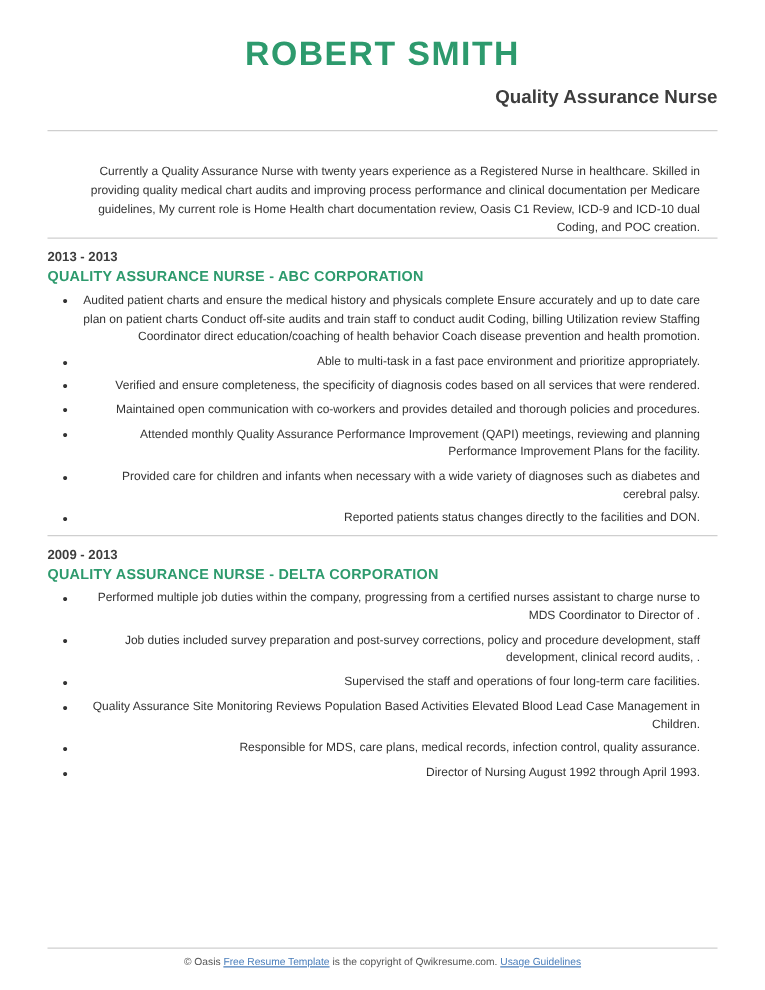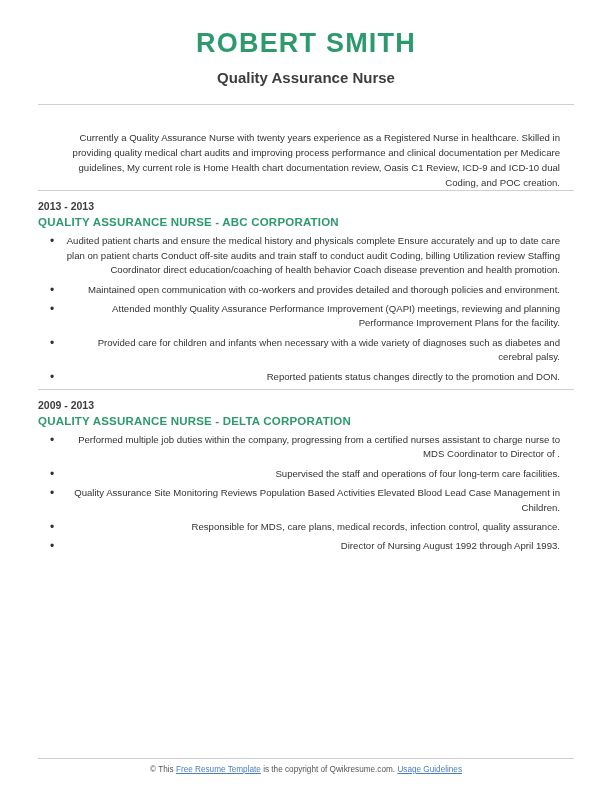--- a/index.html
+++ b/index.html
@@ -38,20 +38,21 @@
     color: #2d9a6d;
     letter-spacing: 1.2px;
     margin: 0 0 10px 0;
     font-family: "Liberation Sans", sans-serif;
   }
   .title {
     font-size: 15px;
     font-weight: bold;
     color: #3d3d3d;
     margin: 0 0 18px 0;
+    text-align: right;
   }
   .rule {
     border: none;
     border-top: 1px solid #cfcfcf;
     margin: 0 0 10px 0;
   }
   .contact {
     font-size: 10.5px;
     font-weight: bold;
     color: #2d9a6d;
@@ -158,46 +159,49 @@
     </div>
 
     <div class="summary">Currently a Quality Assurance Nurse with twenty years experience as a Registered Nurse in healthcare. Skilled in providing quality medical chart audits and improving process performance and clinical documentation per Medicare guidelines, My current role is Home Health chart documentation review, Oasis C1 Review, ICD-9 and ICD-10 dual Coding, and POC creation.</div>
 
     <div class="section">
       <hr class="section-rule">
       <div class="dates">2013 - 2013</div>
       <div class="job-title">QUALITY ASSURANCE NURSE - ABC CORPORATION</div>
       <ul class="bullets">
         <li>Audited patient charts and ensure the medical history and physicals complete Ensure accurately and up to date care plan on patient charts Conduct off-site audits and train staff to conduct audit Coding, billing Utilization review Staffing Coordinator direct education/coaching of health behavior Coach disease prevention and health promotion.</li>
-        <li>Maintained open communication with co-workers and provides detailed and thorough policies and environment.</li>
+        <li>Able to multi-task in a fast pace environment and prioritize appropriately.</li>
+        <li>Verified and ensure completeness, the specificity of diagnosis codes based on all services that were rendered.</li>
+        <li>Maintained open communication with co-workers and provides detailed and thorough policies and procedures.</li>
         <li>Attended monthly Quality Assurance Performance Improvement (QAPI) meetings, reviewing and planning Performance Improvement Plans for the facility.</li>
         <li>Provided care for children and infants when necessary with a wide variety of diagnoses such as diabetes and cerebral palsy.</li>
-        <li>Reported patients status changes directly to the promotion and DON.</li>
+        <li>Reported patients status changes directly to the facilities and DON.</li>
       </ul>
     </div>
 
     <div class="section">
       <hr class="section-rule">
       <div class="dates">2009 - 2013</div>
       <div class="job-title">QUALITY ASSURANCE NURSE - DELTA CORPORATION</div>
       <ul class="bullets">
         <li>Performed multiple job duties within the company, progressing from a certified nurses assistant to charge nurse to MDS Coordinator to Director of .</li>
+        <li>Job duties included survey preparation and post-survey corrections, policy and procedure development, staff development, clinical record audits, .</li>
         <li>Supervised the staff and operations of four long-term care facilities.</li>
         <li>Quality Assurance Site Monitoring Reviews Population Based Activities Elevated Blood Lead Case Management in Children.</li>
         <li>Responsible for MDS, care plans, medical records, infection control, quality assurance.</li>
         <li>Director of Nursing August 1992 through April 1993.</li>
       </ul>
     </div>
 
   </div>
 
   <div class="footer">
     <hr class="footer-rule">
     <div class="footer-text">
       <span class="copy-glyph">©</span>
-      <span>This</span>
+      <span>Oasis</span>
       <a href="#">Free Resume Template</a>
       <span>is the copyright of Qwikresume.com.</span>
       <a href="#">Usage Guidelines</a>
     </div>
   </div>
 
 </div>
 
 </body></html>

